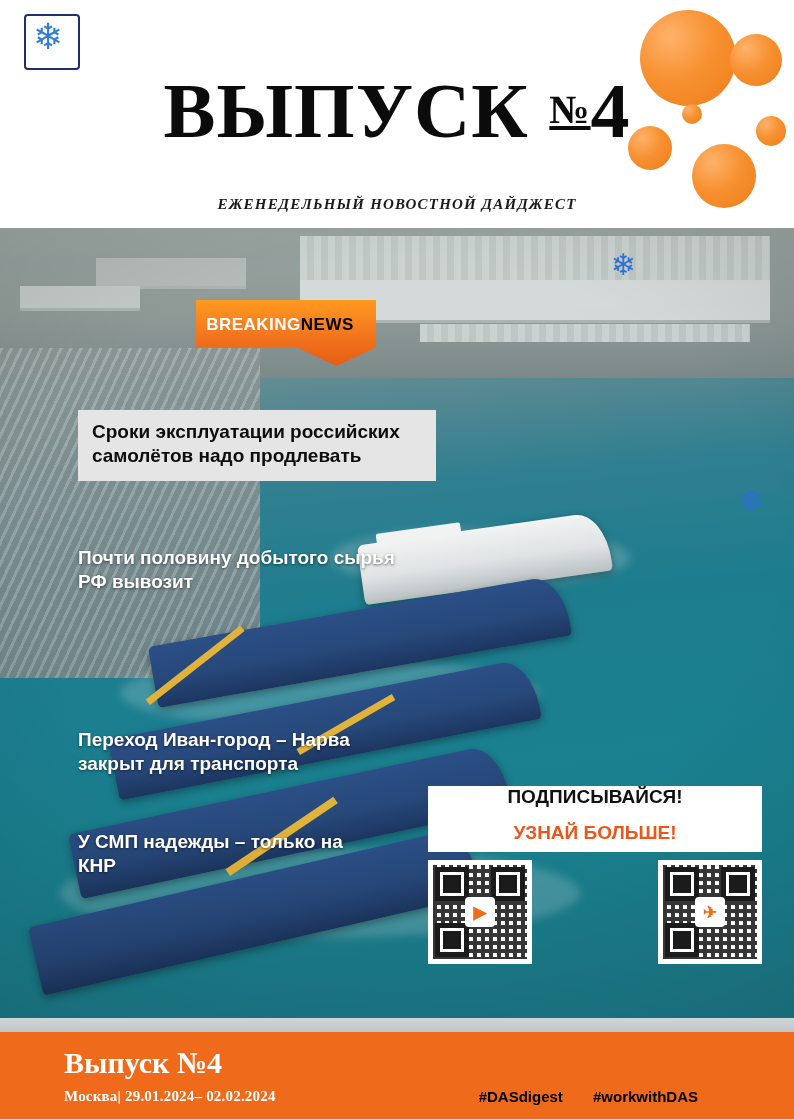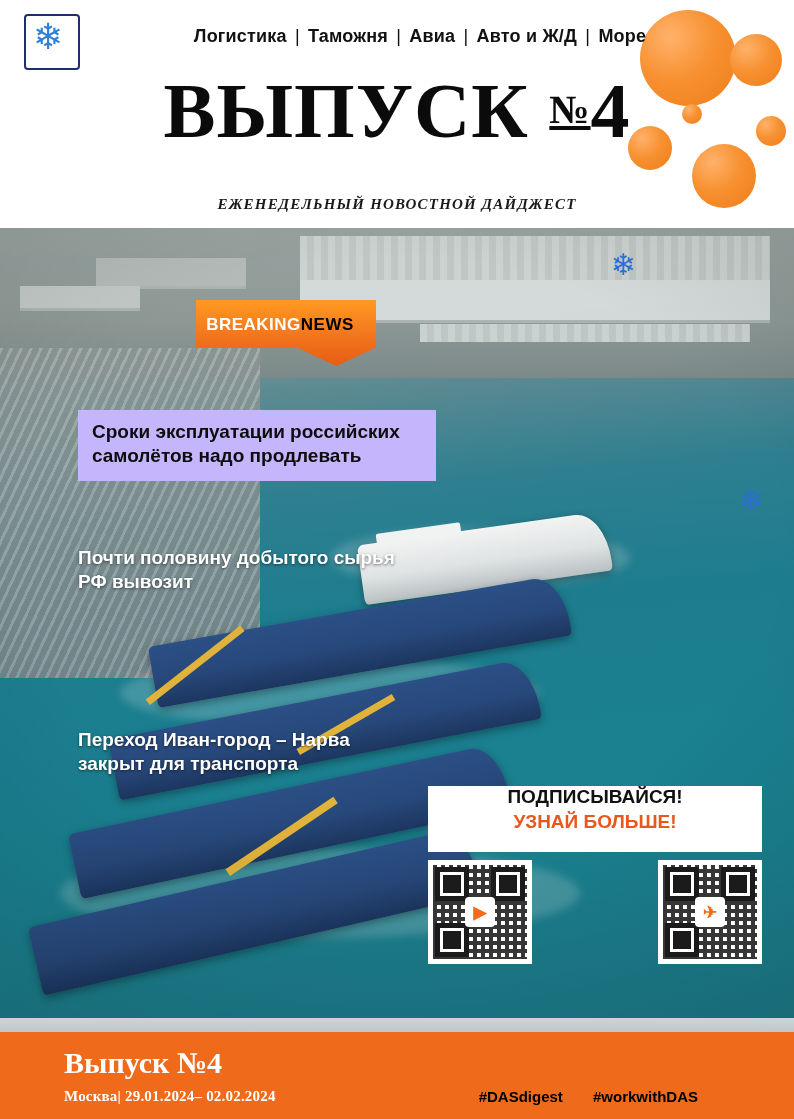--- a/index.html
+++ b/index.html
@@ -250,21 +250,21 @@
 
   
   .headline {
     position: absolute;
     z-index: 6;
     font-weight: bold;
     line-height: 1.28;
     color: #0d0d0d;
   }
   .headline.boxed {
-    background: #c4b5fd;
+    background: #e5e5e5;
     padding: 10px 14px 12px 14px;
     font-size: 19px;
   }
   .headline.plain {
     color: #ffffff;
     font-size: 19px;
     text-shadow: 0 1px 3px rgba(0,0,0,.55);
   }
   .hl1 { left: 78px; top: 182px; width: 330px; }
   .hl2 { left: 78px; top: 318px; width: 340px; }
@@ -285,20 +285,21 @@
     width: 334px; height: 66px;
     background: #ffffff;
     text-align: center;
   }
   .subscribe .banner .l1 {
     font-size: 19px; font-weight: bold; color: #111111;
   }
   .subscribe .banner .l2 {
     font-size: 19px; font-weight: bold; color: #e8571c;
     padding-top: 3px;
+    margin-top: 11px;
   }
   .qr-row {
     position: absolute;
     left: 0; top: 74px;
     width: 334px;
     display: flex;
     justify-content: space-between;
   }
   .qr {
     position: relative;
@@ -395,31 +396,20 @@
       <div class="bubble" style="width:64px;height:64px;right:38px;top:144px;"></div>
       <div class="bubble" style="width:30px;height:30px;right:8px;top:116px;"></div>
       <div class="bubble" style="width:20px;height:20px;right:92px;top:104px;"></div>
     </div>
 
     <div class="logo-mark">
       <span class="frame"></span>
       <span class="snowflake">❄</span>
     </div>
 
-    <div class="topnav">
-      <span>Логистика</span>
-      <span class="sep">|</span>
-      <span>Таможня</span>
-      <span class="sep">|</span>
-      <span>Авиа</span>
-      <span class="sep">|</span>
-      <span>Авто и Ж/Д</span>
-      <span class="sep">|</span>
-      <span>Море</span>
-    </div>
 
     <div class="issue-title">
       <span>ВЫПУСК </span><span class="sup">№</span><span class="num">4</span>
     </div>
 
     <div class="subtitle">ЕЖЕНЕДЕЛЬНЫЙ НОВОСТНОЙ ДАЙДЖЕСТ</div>
   </div>
 
   <div class="hero">
     <div class="hero-bg"></div>
@@ -459,20 +449,21 @@
       <div class="ribbon"></div>
       <div class="label">
         <span>BREAKING</span><span class="news">NEWS</span>
       </div>
     </div>
 
 
     <div class="headline boxed hl1">Сроки эксплуатации российских самолётов надо продлевать</div>
     <div class="headline plain hl2">Почти половину добытого сырья РФ вывозит</div>
     <div class="headline plain hl4">Переход Иван-город – Нарва закрыт для транспорта</div>
+    <div class="headline plain hl5">У СМП надежды – только на КНР</div>
 
     <div class="subscribe">
       <div class="banner">
         <div class="l1">ПОДПИСЫВАЙСЯ!</div>
         <div class="l2">УЗНАЙ БОЛЬШЕ!</div>
       </div>
       <div class="qr-row">
 
         <div class="qr">
           <span class="pattern"></span>

